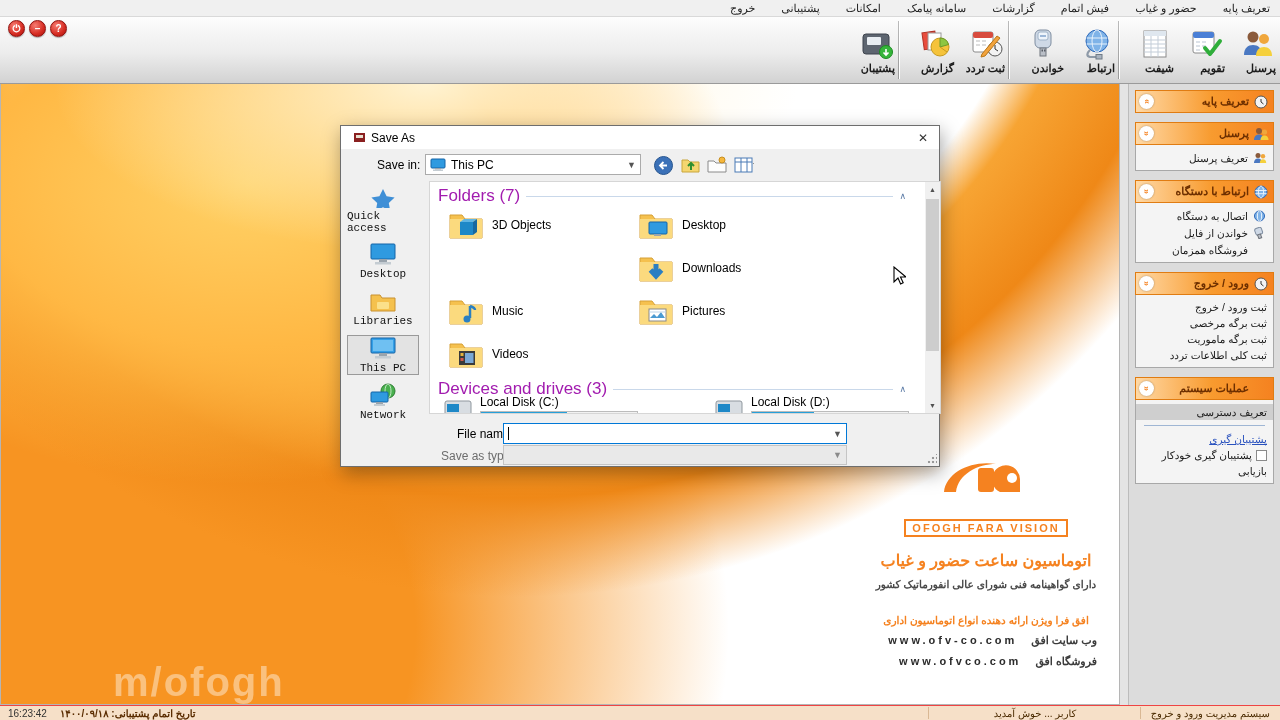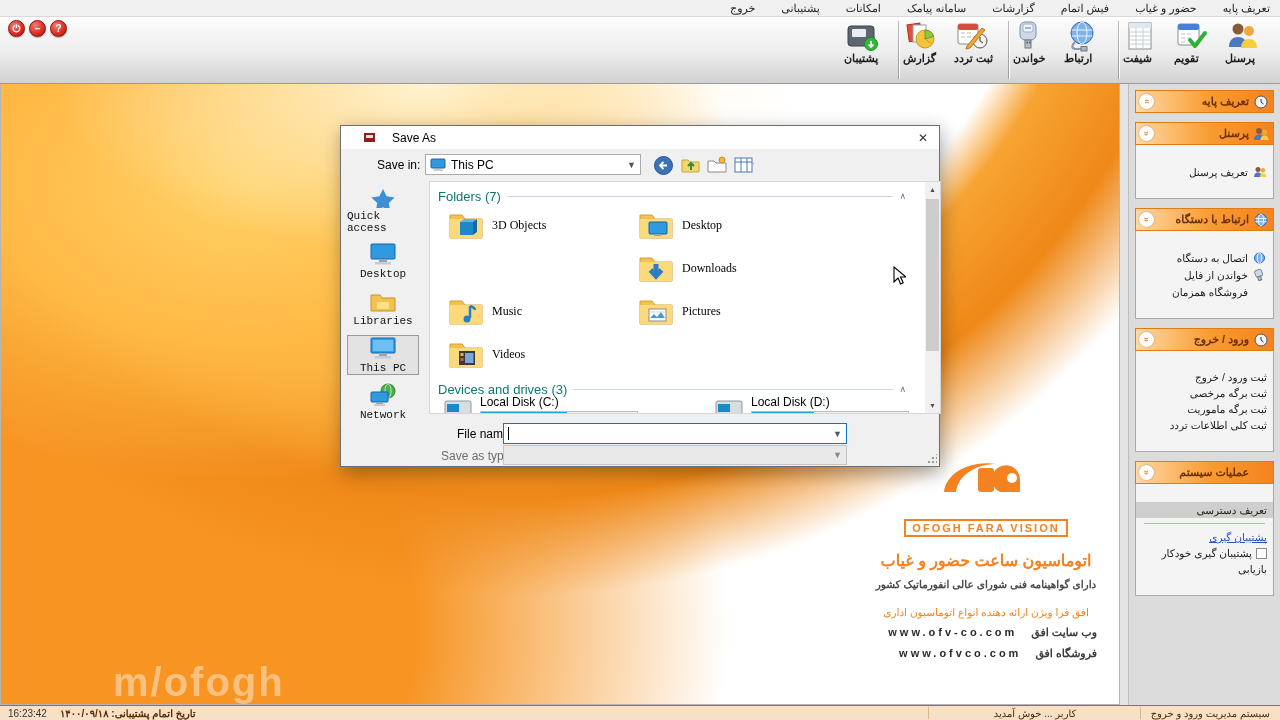--- a/index.html
+++ b/index.html
@@ -7,21 +7,21 @@
 
   
   #menubar{position:absolute;left:0;top:0;width:1280px;height:17px;background:#f0f0f0;border-bottom:1px solid #d9d9d9;display:flex;direction:rtl;align-items:center;padding:0 10px;gap:26px;font-size:11px;color:#222;}
   #menubar .mi{cursor:default;white-space:nowrap;}
 
   
   #toolbar{position:absolute;left:0;top:17px;width:1280px;height:67px;background:linear-gradient(#fdfdfd,#ececec 55%,#d2d2d2);border-bottom:1px solid #9a9a9a;}
   #winbtns{position:absolute;left:8px;top:3px;display:flex;gap:4px;}
   .rbtn{width:17px;height:17px;border-radius:50%;background:radial-gradient(circle at 35% 30%,#f67c72,#d62c22 60%,#a31410);border:1px solid #8f0f0c;color:#fff;font-size:10px;font-weight:bold;display:flex;align-items:center;justify-content:center;box-shadow:0 1px 1px rgba(0,0,0,.3);}
   #tools{position:absolute;right:4px;top:0;height:66px;display:flex;align-items:stretch;direction:ltr;}
-  .tool{width:51px;display:flex;flex-direction:column;align-items:flex-start;justify-content:flex-end;padding:3px 0 18px;cursor:default;}
+  .tool{width:51px;display:flex;flex-direction:column;align-items:flex-end;justify-content:flex-end;padding:3px 0 8px;cursor:default;}
   .tool .tico{width:36px;height:36px;display:flex;align-items:center;justify-content:center;}
   .tool .tlbl{font-size:11px;font-weight:bold;color:#1b1b1b;direction:rtl;white-space:nowrap;}
   .tsep{width:2px;margin:4px 3px;background:linear-gradient(#bbb,#999);border-right:1px solid #fff;}
 
   
   #main{position:absolute;left:0;top:84px;width:1280px;height:621px;background:#e4e4e4;}
   #desktop{position:absolute;left:0;top:0;width:1120px;height:621px;border:1px solid #b5b5b5;border-top:none;
     background:
       radial-gradient(ellipse 620px 280px at 38% 0%, #fff3d2 0%, rgba(255,243,210,0) 60%),
       radial-gradient(ellipse 700px 430px at 22% 16%, #ffd267 0%, #ffb844 38%, rgba(255,184,68,0) 70%),
@@ -30,71 +30,71 @@
       radial-gradient(circle 760px at -12% 118%, rgba(255,255,255,0) 57%, #ffffff 63%, #ffffff 70%, rgba(255,255,255,0) 79%),
       radial-gradient(circle 520px at -6% 112%, #ee7f10 0%, #f89b2e 55%, rgba(248,155,46,0) 74%),
       #ffffff;}
   #watermark{position:absolute;left:112px;top:576px;font-size:40px;font-weight:bold;color:rgba(255,255,255,.42);letter-spacing:2px;}
 
   
   #brand{position:absolute;right:8px;top:372px;width:250px;text-align:center;direction:rtl;}
   #brand .logobar{display:inline-block;border:2px solid #f58220;color:#f58220;background:#fff;font-size:11px;font-weight:bold;letter-spacing:2px;padding:1px 6px;direction:ltr;}
   #brand .b-title{color:#f58220;font-size:16px;font-weight:bold;margin-top:14px;}
   #brand .b-cert{color:#4a4a4a;font-size:10.5px;font-weight:bold;margin-top:8px;}
-  #brand .b-tag{color:#f58220;font-size:10.5px;font-weight:normal;margin-top:16px;}
+  #brand .b-tag{color:#f58220;font-size:10.5px;font-weight:bold;margin-top:24px;}
   .b-url{display:flex;direction:rtl;justify-content:flex-start;gap:14px;margin-top:8px;font-size:11px;color:#3c3c3c;font-weight:bold;padding-right:14px;}
   .b-url .u{direction:ltr;letter-spacing:3px;color:#2b2b2b;}
 
   
   #sidebar{position:absolute;right:0;top:0;width:152px;height:621px;background:#dcdcdc;border-left:1px solid #bcbcbc;padding:6px 6px;}
   .spanel{margin-bottom:9px;}
   .sp-head{height:23px;background:linear-gradient(90deg,#ffd9a6,#f89b2f 55%,#f58220);border:1px solid #e07c12;display:flex;direction:rtl;align-items:center;padding:0 3px;}
   .sp-title{font-size:11px;font-weight:bold;color:#6d2f00;margin-right:3px;white-space:nowrap;}
   .sp-spacer{flex:1;}
   .sp-chev{width:15px;height:15px;border-radius:50%;background:#fff;color:#f58220;font-size:9px;font-weight:bold;display:flex;align-items:center;justify-content:center;line-height:1;box-shadow:0 0 2px rgba(0,0,0,.35);}
   .sp-ico{width:18px;height:16px;display:flex;align-items:center;justify-content:center;}
-  .sp-body{background:#f4f4f4;border:1px solid #a8a8a8;border-top:none;padding:18px 0;}
+  .sp-body{background:#f4f4f4;border:1px solid #a8a8a8;border-top:none;padding:4px 0;}
   .s-item{display:flex;direction:rtl;align-items:center;gap:4px;padding:2px 6px;font-size:10.5px;color:#1a1a1a;white-space:nowrap;}
   .s-item .si{width:15px;height:13px;display:flex;align-items:center;justify-content:center;flex:none;}
   .s-item.hl{background:#cfcfcf;}
   .s-link{color:#2a52be;text-decoration:underline;cursor:pointer;}
   .s-div{border-top:1px solid #9fb6d4;margin:5px 8px;}
   .s-chk{width:11px;height:11px;border:1px solid #8a8a8a;background:#fff;flex:none;}
 
   
   #statusbar{position:absolute;left:0;top:705px;width:1280px;height:15px;background:#f6e0c8;border-top:1px solid #ef4444;font-size:10px;color:#222;}
   .st-sep{position:absolute;top:1px;bottom:1px;width:1px;background:#d9b894;}
   #st-time{position:absolute;left:8px;top:2px;color:#333;}
   #st-date{position:absolute;left:60px;top:2px;direction:rtl;color:#5a2c00;font-weight:bold;}
   #st-welcome{position:absolute;left:935px;width:200px;top:2px;direction:rtl;text-align:center;color:#4a2a00;}
   #st-sys{position:absolute;right:10px;top:2px;direction:rtl;color:#4a2a00;}
 
   
   #dlg{position:absolute;left:340px;top:125px;width:600px;height:342px;background:#f0f0f0;border:1px solid #6e6e6e;box-shadow:2px 6px 18px rgba(0,0,0,.35);}
-  #dlg-title{position:absolute;left:0;top:0;right:0;height:23px;background:#fff;display:flex;align-items:center;padding:0 22px;gap:16px;}
+  #dlg-title{position:absolute;left:0;top:0;right:0;height:23px;background:#fff;display:flex;align-items:center;padding:0 12px;gap:5px;}
   #dlg-title .t{font-size:12px;color:#000;}
   #dlg-close{position:absolute;right:0;top:0;width:32px;height:23px;display:flex;align-items:center;justify-content:center;font-size:12px;color:#333;}
   #savein-row{position:absolute;left:0;top:28px;width:100%;height:22px;}
   #savein-lbl{position:absolute;left:36px;top:4px;font-size:12px;color:#000;}
   #savein-combo{position:absolute;left:84px;top:0;width:216px;height:21px;background:#fff;border:1px solid #ababab;display:flex;align-items:center;padding:0 4px;gap:5px;font-size:12px;}
   #savein-combo .chev{margin-left:auto;color:#555;font-size:9px;}
   #nav-icons{position:absolute;left:312px;top:1px;display:flex;gap:7px;align-items:center;}
   .nico{width:20px;height:20px;display:flex;align-items:center;justify-content:center;}
 
   #places{position:absolute;left:4px;top:58px;width:76px;bottom:44px;display:flex;flex-direction:column;align-items:center;gap:7px;padding-top:4px;}
   .place{width:72px;height:46px;display:flex;flex-direction:column;align-items:center;justify-content:center;gap:2px;font-size:11px;color:#111;font-family:Liberation Mono, monospace;}
   .place.sel{background:#e3e3e3;border:1px solid #9a9a9a;}
 
   #flist{position:absolute;left:88px;top:55px;width:512px;height:233px;background:#fff;border:1px solid #d6d6d6;overflow:hidden;}
   .grp-head{position:absolute;left:8px;right:34px;height:16px;display:flex;align-items:center;gap:6px;}
-  .grp-head .gt{font-size:13px;color:#0f766e;white-space:nowrap;}
+  .grp-head .gt{font-size:17px;color:#a21caf;white-space:nowrap;}
   .grp-head .gline{flex:1;height:1px;background:#c9d8ea;}
   .grp-head .gchev{color:#5f7ea8;font-size:9px;}
   .fitem{position:absolute;display:flex;align-items:center;gap:8px;width:180px;}
-  .fitem .flbl{font-size:12px;color:#000;white-space:nowrap;font-family:Liberation Serif, serif;}
+  .fitem .flbl{font-size:12px;color:#000;white-space:nowrap;}
   .ditem{position:absolute;width:200px;}
   .ditem .dlbl{font-size:12px;color:#000;position:absolute;left:36px;top:0;white-space:nowrap;}
   .cap{position:absolute;left:36px;top:16px;width:158px;height:11px;border:1px solid #bcbcbc;background:#f2f2f2;}
   .cap .fill{height:100%;background:#26a0da;}
   #vscroll{position:absolute;right:0;top:0;width:15px;height:100%;background:#f0f0f0;}
   #vscroll .sarr{position:absolute;left:0;width:15px;height:15px;display:flex;align-items:center;justify-content:center;font-size:7px;color:#505050;}
   #vscroll .thumb{position:absolute;left:1px;width:13px;top:17px;height:152px;background:#cdcdcd;}
 
   #fname-row{position:absolute;left:0;top:297px;width:100%;height:22px;}
   #fname-lbl{position:absolute;left:116px;top:4px;font-size:12px;}

